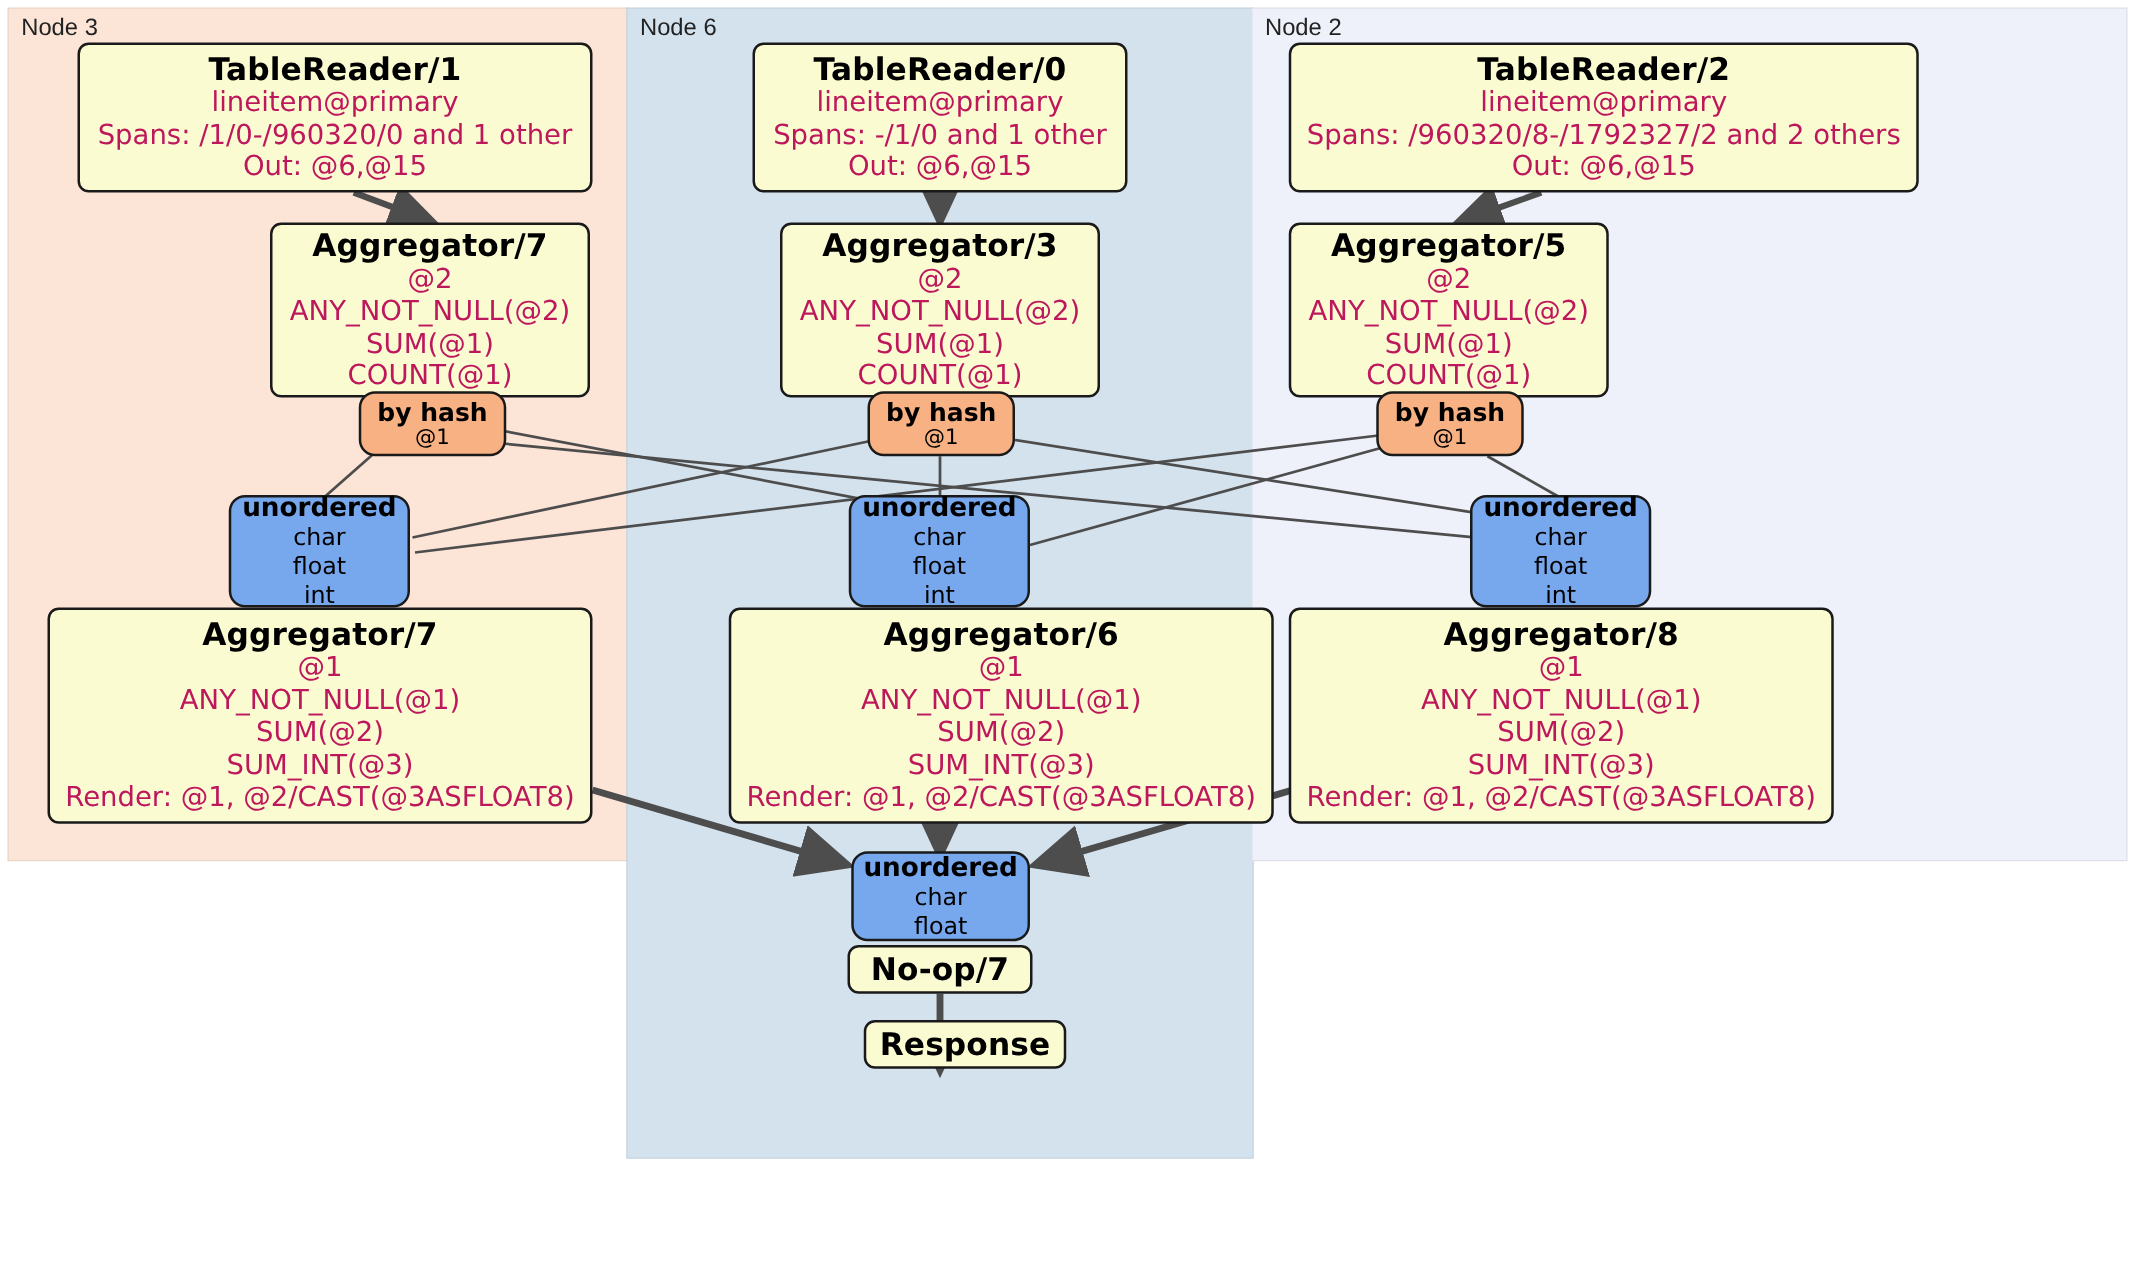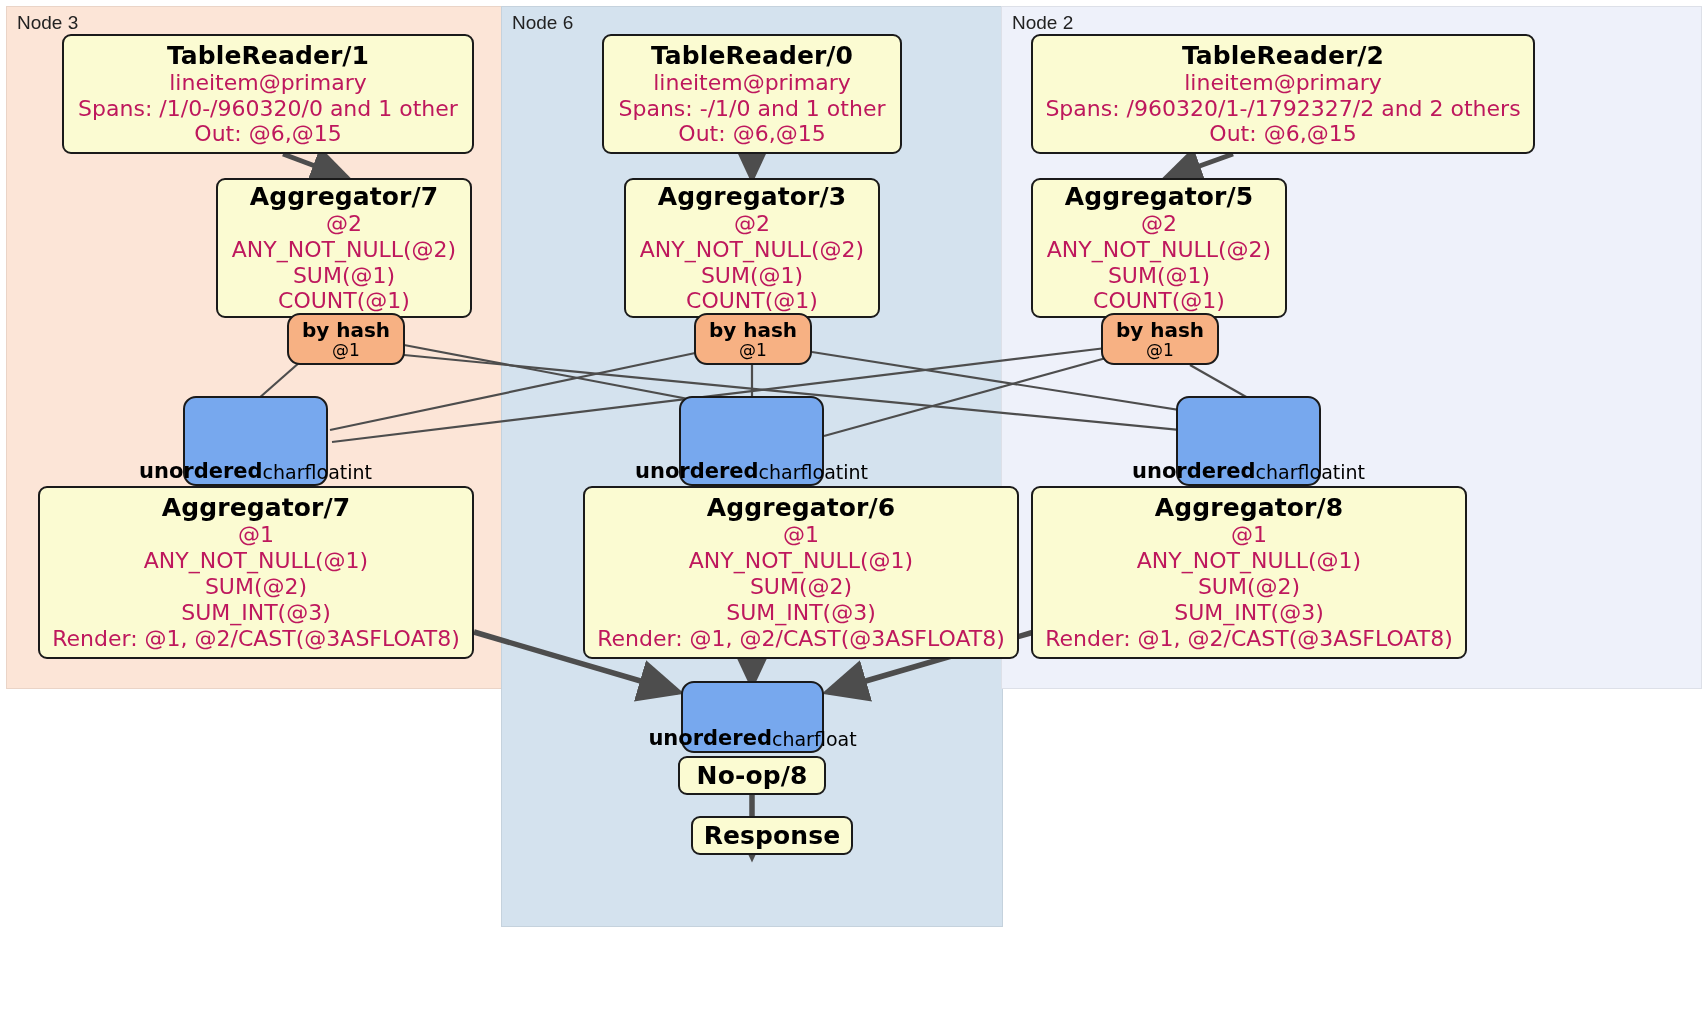--- a/index.html
+++ b/index.html
@@ -60,21 +60,21 @@
   .router .rl{font-size:17px;color:#000;line-height:1.1;white-space:nowrap;}
 
   .sync{
     position:absolute;
     background:#77a8ee;
     border:2px solid #1a1a1a;
     border-radius:13px;
     box-sizing:border-box;
     text-align:center;
     z-index:20;
-    display:flex;flex-direction:row;justify-content:center;align-items:flex-end;
+    display:flex;flex-direction:column;justify-content:center;align-items:center;
   }
   .sync .st{font-weight:bold;font-size:21px;color:#000;line-height:1.2;white-space:nowrap;}
   .sync .sl{font-size:19px;color:#000;line-height:1.2;white-space:nowrap;}
 
   .box.small .ttl{font-size:25px;}
 </style>
 </head>
 <body>
 
 <div id="canvas">
@@ -140,21 +140,21 @@
   <div class="box" style="left:602px;top:34px;width:300px;height:120px;">
     <div class="ttl">TableReader/0</div>
     <div class="ln">lineitem@primary</div>
     <div class="ln">Spans: -/1/0 and 1 other</div>
     <div class="ln">Out: @6,@15</div>
   </div>
 
   <div class="box" style="left:1031px;top:34px;width:504px;height:120px;">
     <div class="ttl">TableReader/2</div>
     <div class="ln">lineitem@primary</div>
-    <div class="ln">Spans: /960320/1-/1792327/2 and 2 others</div>
+    <div class="ln">Spans: /960320/8-/1792327/2 and 2 others</div>
     <div class="ln">Out: @6,@15</div>
   </div>
 
   <div class="box" style="left:216px;top:178px;width:256px;height:140px;">
     <div class="ttl">Aggregator/7</div>
     <div class="ln">@2</div>
     <div class="ln">ANY_NOT_NULL(@2)</div>
     <div class="ln">SUM(@1)</div>
     <div class="ln">COUNT(@1)</div>
   </div>
@@ -236,20 +236,20 @@
     <div class="ln">Render: @1, @2/CAST(@3ASFLOAT8)</div>
   </div>
 
   <div class="sync" style="left:681px;top:681px;width:143px;height:72px;">
     <div class="st">unordered</div>
     <div class="sl">char</div>
     <div class="sl">float</div>
   </div>
 
   <div class="box small" style="left:678px;top:756px;width:148px;height:39px;">
-    <div class="ttl">No-op/8</div>
+    <div class="ttl">No-op/7</div>
   </div>
 
   <div class="box small" style="left:671px;top:816px;width:162px;height:39px;margin-left:20px;">
     <div class="ttl">Response</div>
   </div>
 
 </div>
 
 </body></html>

